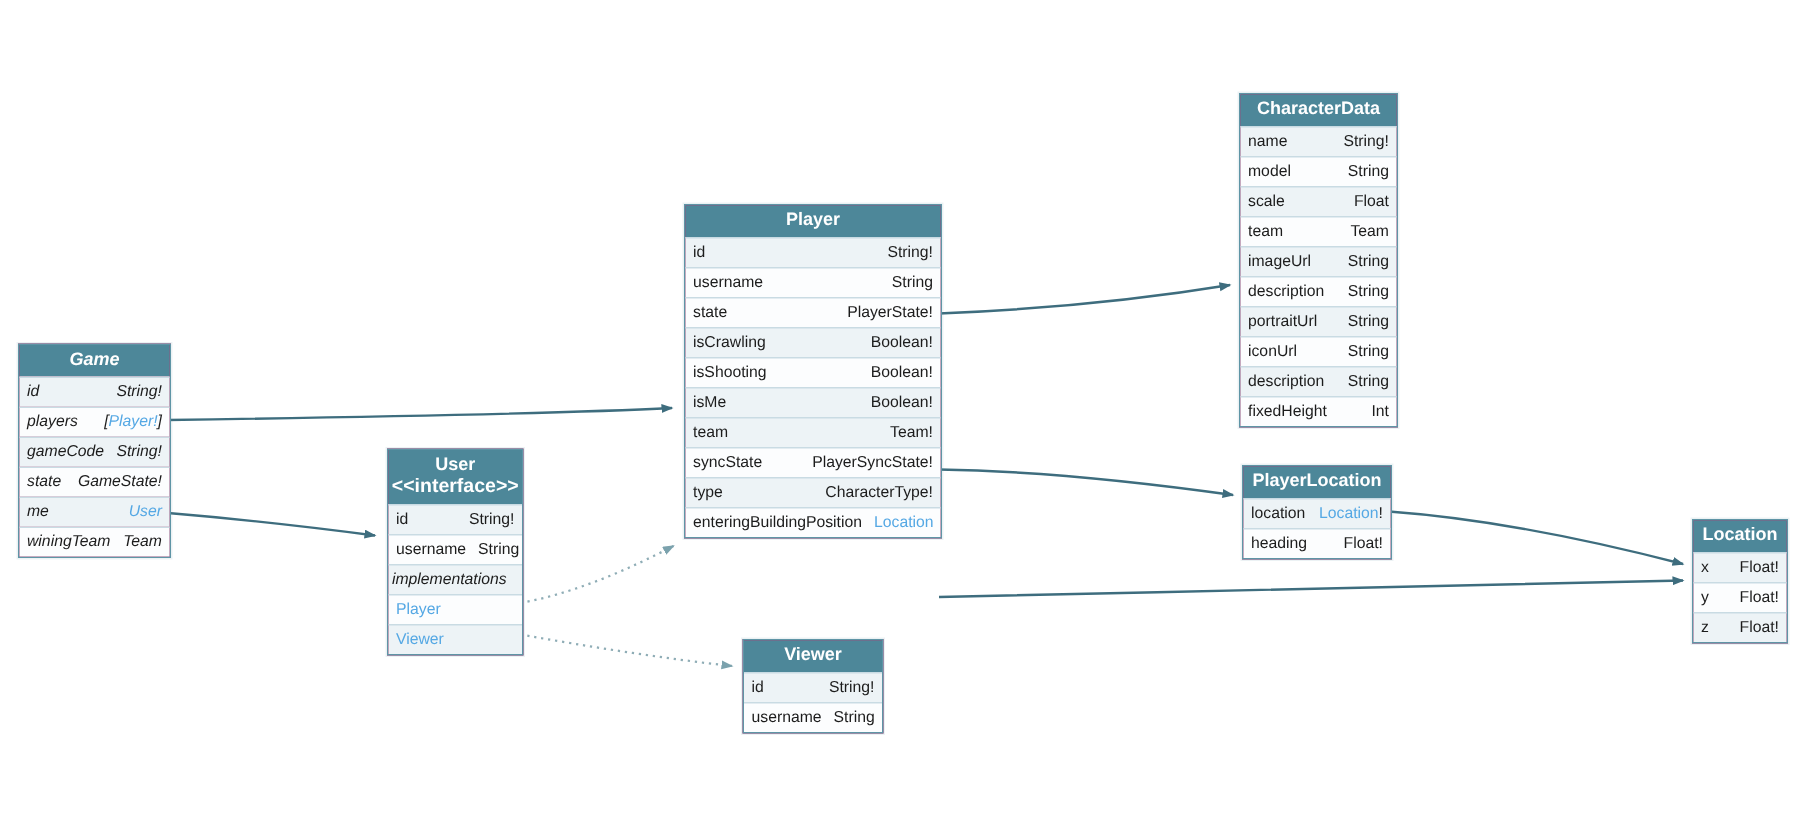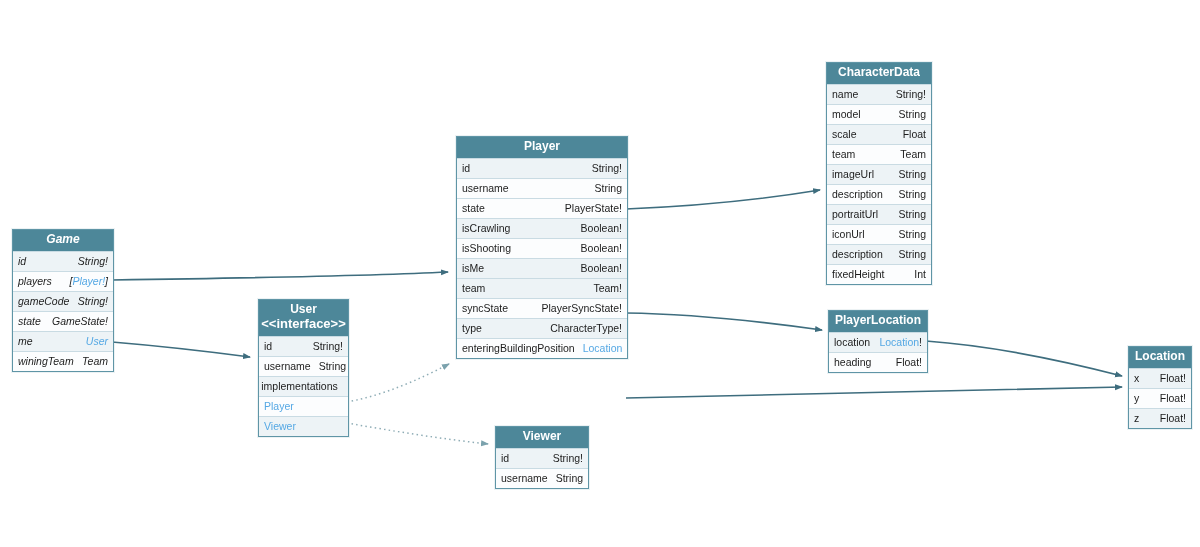--- a/index.html
+++ b/index.html
@@ -9,21 +9,21 @@
   .edge.dotted{stroke:#8fadb6;stroke-width:1.5;stroke-dasharray:1.5 3.2;}
   .entity{position:absolute;z-index:2;background:#be185d;border:1px solid #5f95a6;
           box-shadow:0 0 0 1px rgba(95,149,166,0.12);font-size:10.5px;color:#1c1c1c;}
   .ehead{background:#4d8799;color:#ffffff;text-align:center;padding:3px 2px 4px 2px;line-height:1.15;}
   .etitle{font-size:12px;font-weight:bold;}
   .estereo{font-size:13px;font-weight:bold;}
   .row{display:flex;justify-content:space-between;align-items:center;height:20px;
        padding:0 5px;border-top:1px solid #c9dbe3;white-space:nowrap;box-sizing:border-box;}
   .row.odd{background:#edf3f6;}
   .row.even{background:#fcfdfe;}
-  .row.center{justify-content:center;}
+  .row.center{justify-content:center;font-style:italic;}
   .fname{margin-right:8px;}
   .ftype{margin-left:auto;text-align:center;}
   .link{color:#55a8e4;}
 </style>
 </head>
 <body>
 
 <div class="canvas">
 
   <svg class="edges" viewBox="0 0 1200 547">

